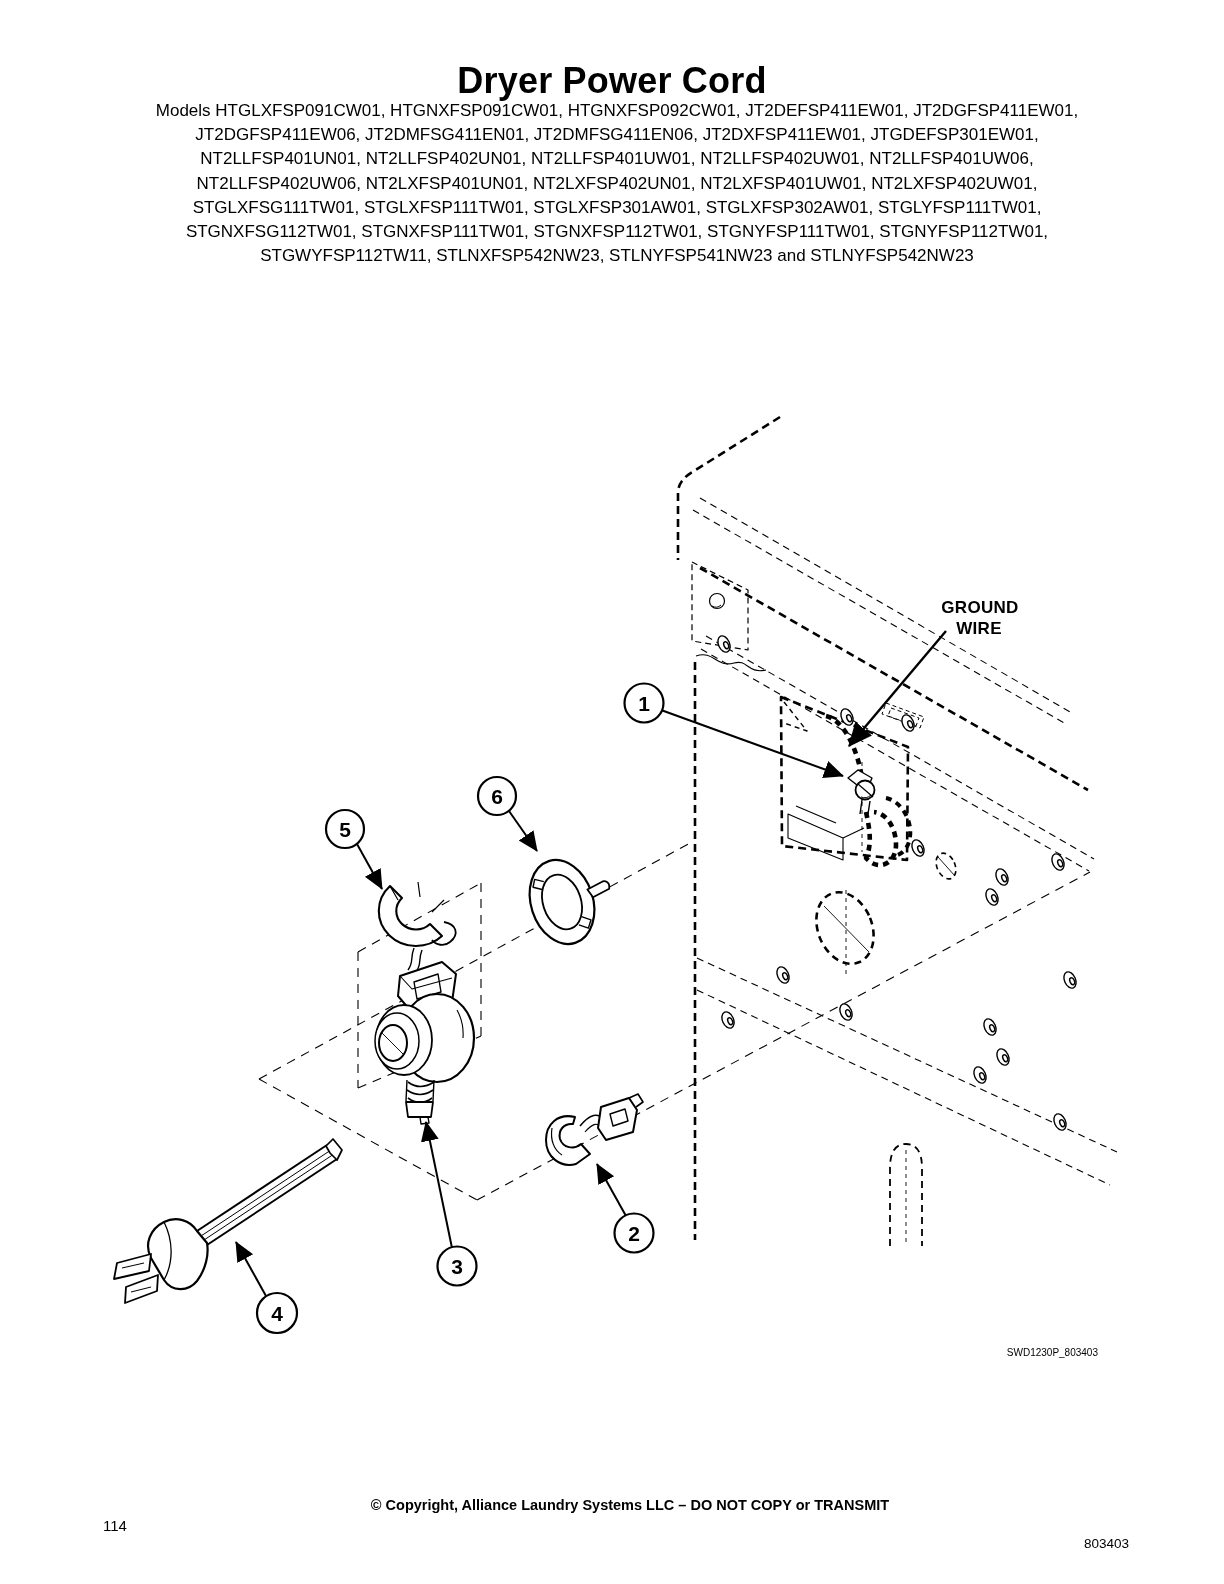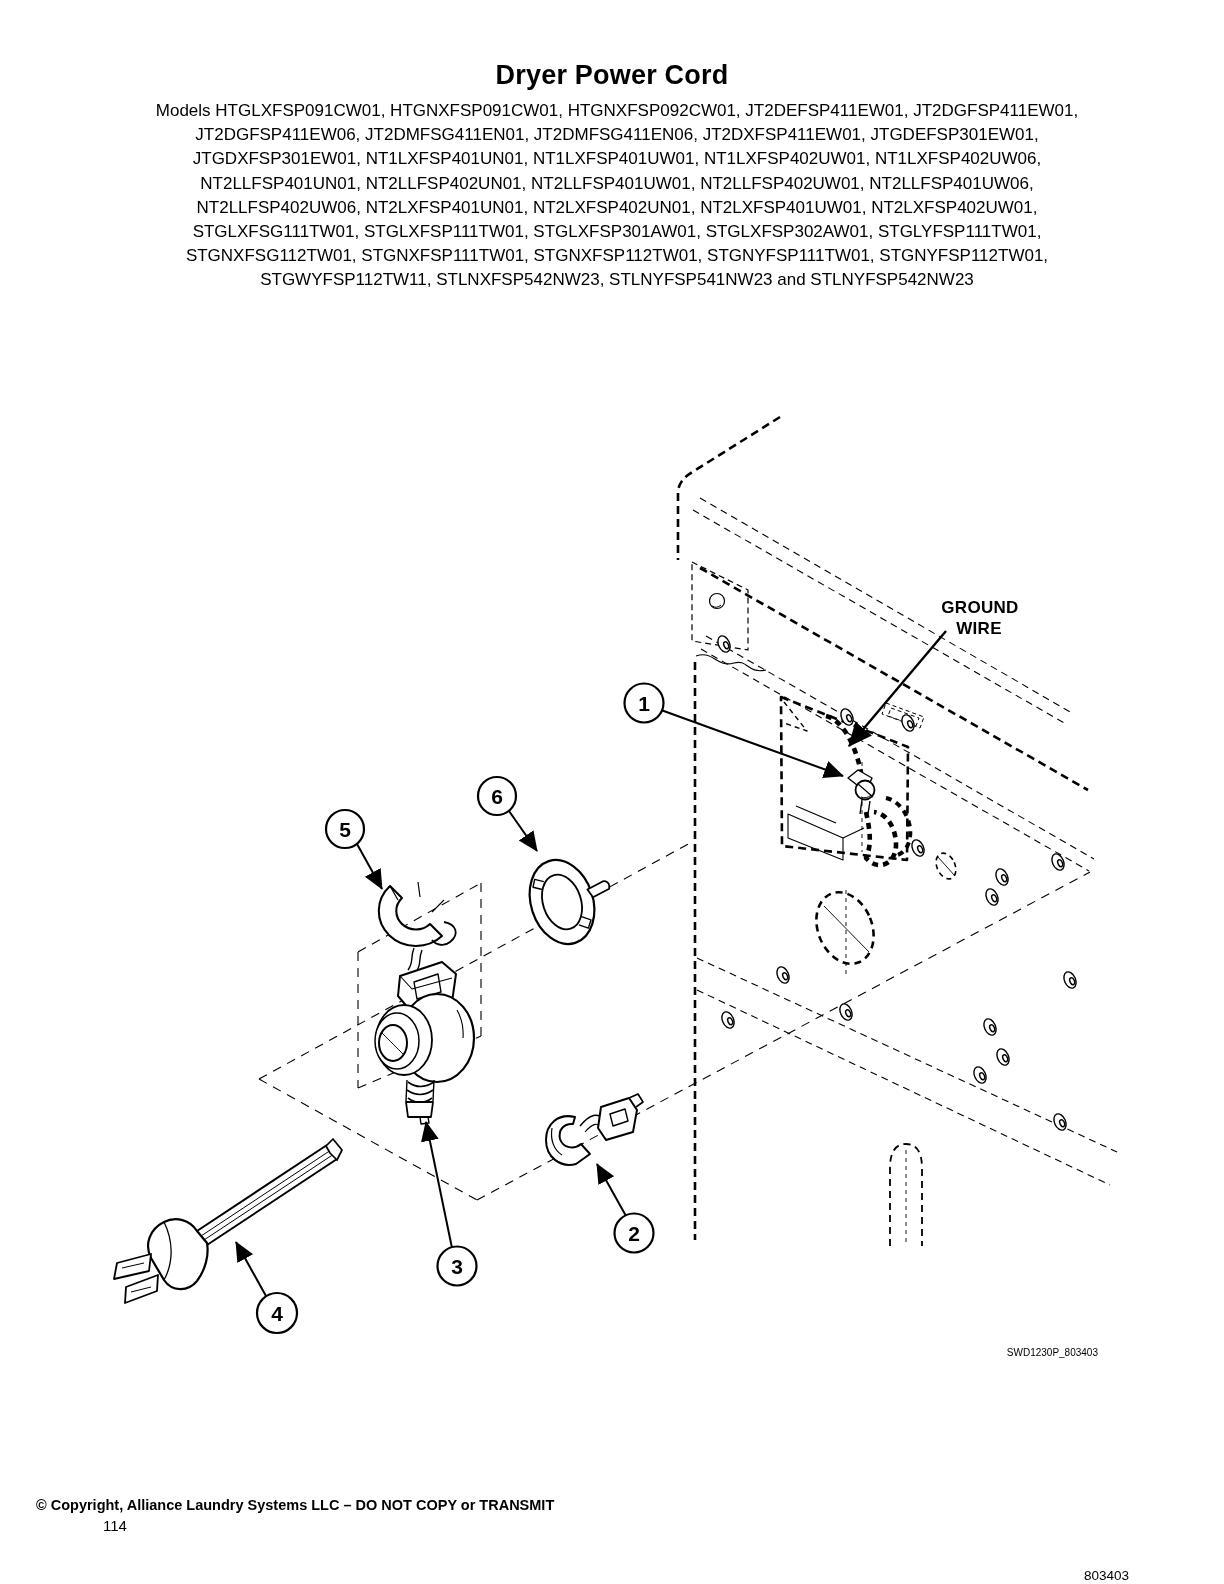--- a/index.html
+++ b/index.html
@@ -4,46 +4,45 @@
 <style>
   html,body{margin:0;padding:0;}
   body{
     width:1224px;height:1584px;position:relative;
     background:#ffffff;color:#000;
     font-family:"Liberation Sans","DejaVu Sans",sans-serif;
     overflow:hidden;
   }
   .page-title{
     position:absolute;top:60px;left:0;right:0;
-    text-align:center;font-size:27px;font-weight:bold;letter-spacing:.2px;
+    text-align:center;font-size:36px;font-weight:bold;letter-spacing:.2px;
   }
   .models{
     position:absolute;top:99px;left:70px;right:60px;
     text-align:center;font-size:17px;line-height:24.2px;color:#000;
   }
   .diagram-svg{position:absolute;left:0;top:0;}
   .figure-code{
     position:absolute;top:1347px;right:126px;
     font-size:10px;color:#000;
   }
   .footer-page-number{position:absolute;top:1494px;left:103px;font-size:15px;margin-top:23px;}
-  .footer-copyright{position:absolute;top:1497px;left:0;right:0;text-align:left;font-size:14.5px;font-weight:bold;margin-left:36px;}
-  .footer-docnum{position:absolute;top:1568px;right:95px;font-size:13.5px;}
+  .footer-copyright{position:absolute;top:1497px;left:0;right:0;text-align:center;font-size:14.5px;font-weight:bold;margin-left:36px;}
+  .footer-docnum{position:absolute;top:1536px;right:95px;font-size:13.5px;}
   svg text.callout-num{font-family:"Liberation Sans","DejaVu Sans",sans-serif;font-size:21px;font-weight:bold;}
   svg text.gw{font-family:"Liberation Sans","DejaVu Sans",sans-serif;font-size:17px;font-weight:bold;letter-spacing:.3px;}
 </style>
 </head>
 <body>
 
 <div class="page-title">Dryer Power Cord</div>
 
 <div class="models">
   <div>Models HTGLXFSP091CW01, HTGNXFSP091CW01, HTGNXFSP092CW01, JT2DEFSP411EW01, JT2DGFSP411EW01,</div>
   <div>JT2DGFSP411EW06, JT2DMFSG411EN01, JT2DMFSG411EN06, JT2DXFSP411EW01, JTGDEFSP301EW01,</div>
-  <div>JTGDXFSP301EW01, NT1LXFSP401UN01, NT1LXFSP401UW01, NT1LXFSP402UW01, NT1LXFSP402UW06,</div>
   <div>NT2LLFSP401UN01, NT2LLFSP402UN01, NT2LLFSP401UW01, NT2LLFSP402UW01, NT2LLFSP401UW06,</div>
   <div>NT2LLFSP402UW06, NT2LXFSP401UN01, NT2LXFSP402UN01, NT2LXFSP401UW01, NT2LXFSP402UW01,</div>
   <div>STGLXFSG111TW01, STGLXFSP111TW01, STGLXFSP301AW01, STGLXFSP302AW01, STGLYFSP111TW01,</div>
   <div>STGNXFSG112TW01, STGNXFSP111TW01, STGNXFSP112TW01, STGNYFSP111TW01, STGNYFSP112TW01,</div>
   <div>STGWYFSP112TW11, STLNXFSP542NW23, STLNYFSP541NW23 and STLNYFSP542NW23</div>
 </div>
 
 <svg class="diagram-svg" width="1224" height="1584" viewBox="0 0 1224 1584" fill="none" stroke="#000" stroke-linecap="butt" stroke-linejoin="round">
   <defs>
     <marker id="ah" markerWidth="11" markerHeight="10" refX="9.5" refY="4.5" orient="auto">

